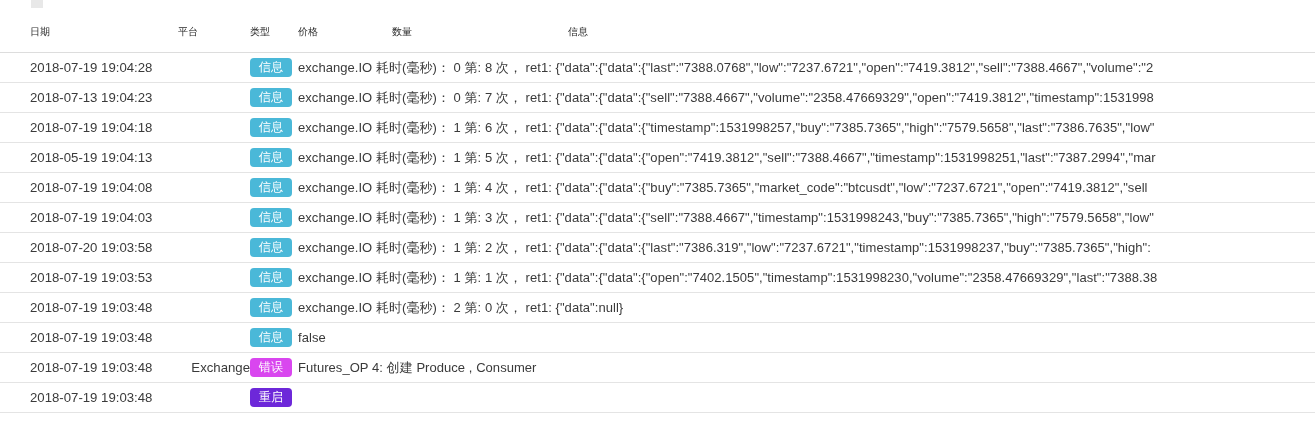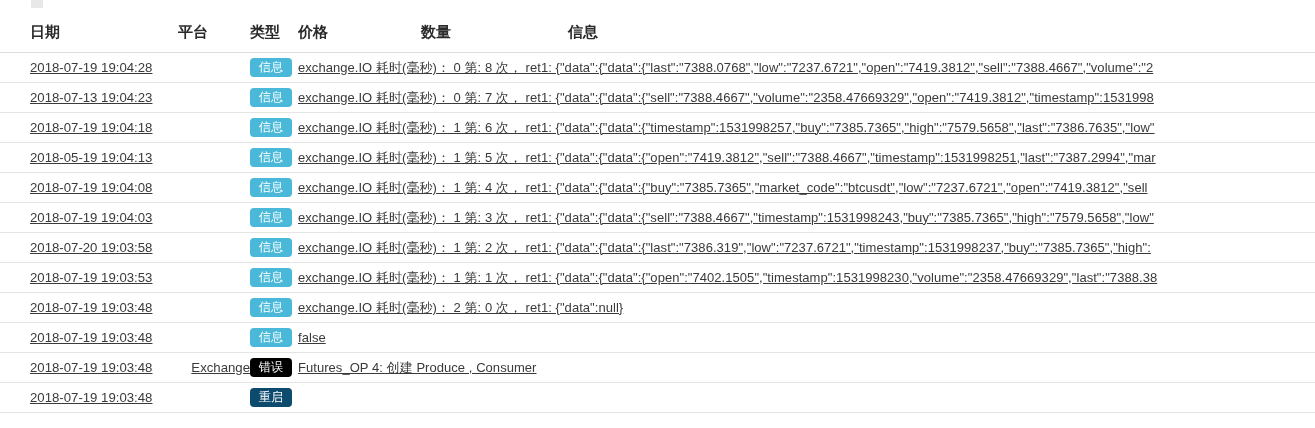--- a/index.html
+++ b/index.html
@@ -42,48 +42,47 @@
   .log-table td {
     text-align: left;
     vertical-align: middle;
     padding: 0;
     font-size: 13.2px;
     white-space: nowrap;
     overflow: hidden;
   }
   .log-table thead th {
     height: 32px;
-    font-weight: bold;
-    font-size: 15px;
+    font-weight: normal;
+    font-size: 10px;
     color: #2a2a2a;
     border-bottom: 1px solid #dddddd;
     padding-bottom: 4px;
   }
   .log-table tbody td {
     height: 29px;
     border-bottom: 1px solid #e4e4e4;
     color: #3a3a3a;
-    text-decoration: underline;
   }
   .log-table tbody tr:last-child td {
     border-bottom: 1px solid #e4e4e4;
   }
   
   .col-date     { width: 148px; padding-left: 30px !important; }
   .col-platform { width: 72px; }
   .col-type     { width: 48px; margin-top: 18px; }
   .col-price    { width: 92px; }
   .col-amount   { width: 88px; }
   .col-info     { width: auto; }
 
   
   th.col-platform { padding-left: 0 !important; }
   th.col-type     { padding-left: 0 !important; }
   th.col-price    { padding-left: 0 !important; }
-  th.col-amount   { padding-left: 2px !important; text-align: center; }
+  th.col-amount   { padding-left: 2px !important; }
   th.col-info     { padding-left: 88px !important; }
 
   
   td.msg-cell {
     padding-left: 0 !important;
     font-size: 13px;
     letter-spacing: 0.05px;
   }
   .msg-text {
     display: block;
@@ -97,22 +96,22 @@
     min-width: 30px;
     padding: 2px 6px 3px 6px;
     border-radius: 4px;
     color: #ffffff;
     font-size: 12.2px;
     line-height: 14px;
     text-align: center;
     font-weight: normal;
   }
   .badge-info   { background: #4ab8d8; }
-  .badge-error  { background: #000000; }
-  .badge-restart{ background: #0c4a6e; }
+  .badge-error  { background: #d946ef; }
+  .badge-restart{ background: #6d28d9; }
   td.col-platform { color: #333; text-align: right; }
 </style>
 </head>
 <body>
 
 <div id="app">
 
   <div class="top-nub"></div>
 
   <table class="log-table">

